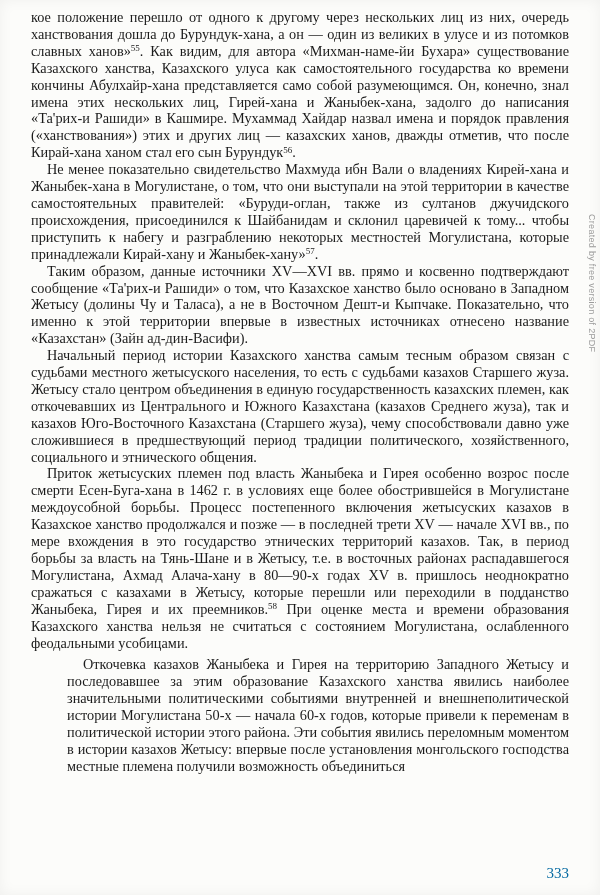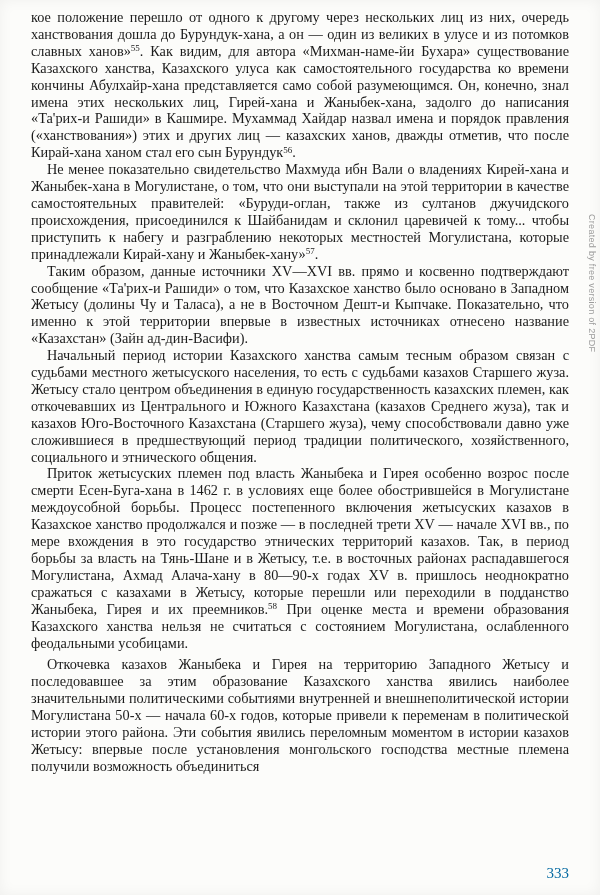--- a/index.html
+++ b/index.html
@@ -32,20 +32,21 @@
     line-height: 16.9px;
     text-indent: 16px;
     hyphens: auto;
     -webkit-hyphens: auto;
   }
   .para.no-indent {
     text-indent: 0;
   }
   .para.gap-top {
     margin-top: 5px;
+    margin-left: 36px;
   }
   sup.fn {
     font-size: 9px;
     line-height: 0;
     vertical-align: baseline;
     position: relative;
     top: -4.5px;
   }
   .page-number {
     position: absolute;

